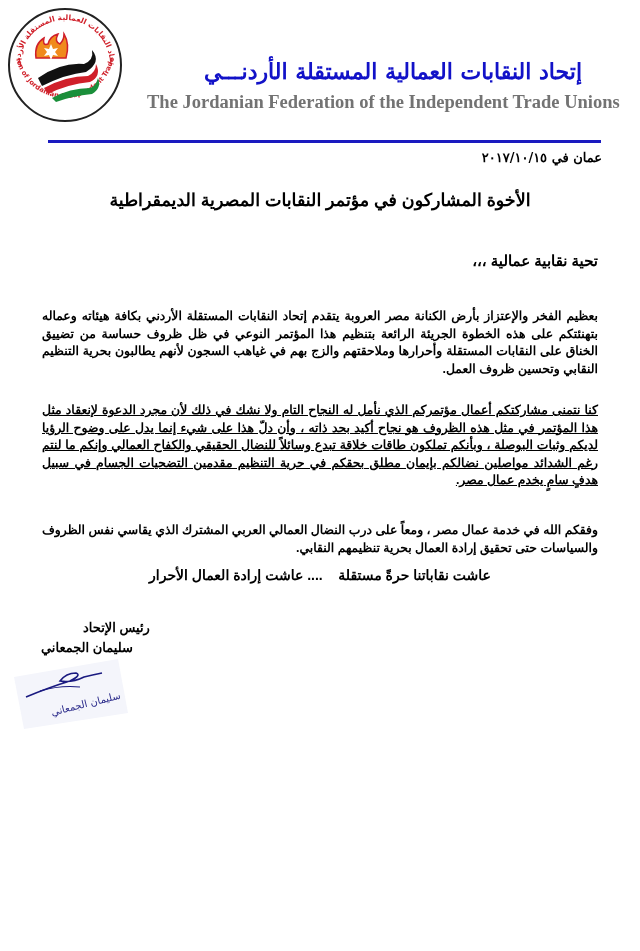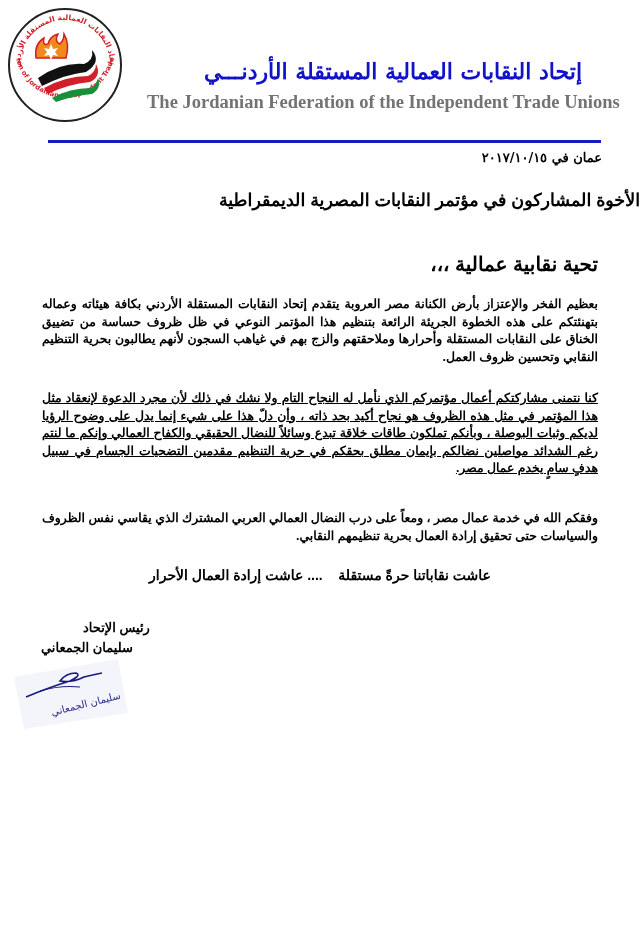--- a/index.html
+++ b/index.html
@@ -7,25 +7,25 @@
 
     .logo { position: absolute; left: 6px; top: 6px; width: 118px; height: 118px; }
 
     .org-ar { position: absolute; right: 58px; top: 58px; direction: rtl; font-family: "DejaVu Serif", serif; font-weight: bold; font-size: 22px; color: #1212c8; letter-spacing: 0.2px; white-space: nowrap; text-align: right; }
     .org-en { position: absolute; left: 147px; top: 92px; font-family: "Liberation Serif", serif; font-weight: bold; font-size: 18.5px; color: #737373; white-space: nowrap; }
 
     .rule { position: absolute; left: 48px; top: 140px; width: 553px; height: 3px; background: #1a1ac0; }
 
     .date { position: absolute; right: 38px; top: 150px; direction: rtl; font-family: "DejaVu Serif", serif; font-weight: bold; font-size: 13px; white-space: nowrap; }
 
-    .subject { position: absolute; left: 0; right: 0; top: 190px; text-align: right; direction: rtl; font-family: "Liberation Sans", sans-serif; font-weight: bold; font-size: 17.5px; white-space: nowrap; }
+    .subject { position: absolute; left: 0; right: 0; top: 190px; text-align: center; direction: rtl; font-family: "Liberation Sans", sans-serif; font-weight: bold; font-size: 17.5px; white-space: nowrap; }
 
-    .greeting { position: absolute; right: 42px; top: 252px; direction: rtl; font-family: "Liberation Sans", sans-serif; font-weight: bold; font-size: 20px; white-space: nowrap; }
+    .greeting { position: absolute; right: 42px; top: 252px; direction: rtl; font-family: "Liberation Sans", sans-serif; font-weight: bold; font-size: 15px; white-space: nowrap; }
 
-    .para { position: absolute; left: 42px; right: 42px; direction: rtl; text-align: justify; text-align-last: right; font-family: "Liberation Sans", sans-serif; font-weight: bold; font-size: 12.4px; line-height: 17.5px; }
+    .para { position: absolute; left: 42px; right: 42px; direction: rtl; text-align: justify; text-align-last: right; font-family: "Liberation Sans", sans-serif; font-weight: bold; font-size: 12.4px; line-height: 17.5px; margin-top: 12px; }
     .p1 { top: 296px; }
     .p2 { top: 390px; text-decoration: underline; }
     .p3 { top: 510px; }
 
     .slogan { position: absolute; left: 0; right: 0; top: 567px; text-align: center; direction: rtl; font-family: "Liberation Sans", sans-serif; font-weight: bold; font-size: 14px; white-space: pre; }
 
     .sig-title { position: absolute; left: 41px; top: 620px; direction: rtl; font-family: "Liberation Sans", sans-serif; font-weight: bold; font-size: 13px; white-space: nowrap; margin-left: 42px; }
     .sig-name { position: absolute; left: 41px; top: 640px; direction: rtl; font-family: "Liberation Sans", sans-serif; font-weight: bold; font-size: 13px; white-space: nowrap; }
     .signature { position: absolute; left: 10px; top: 655px; width: 120px; height: 75px; }
   </style>

